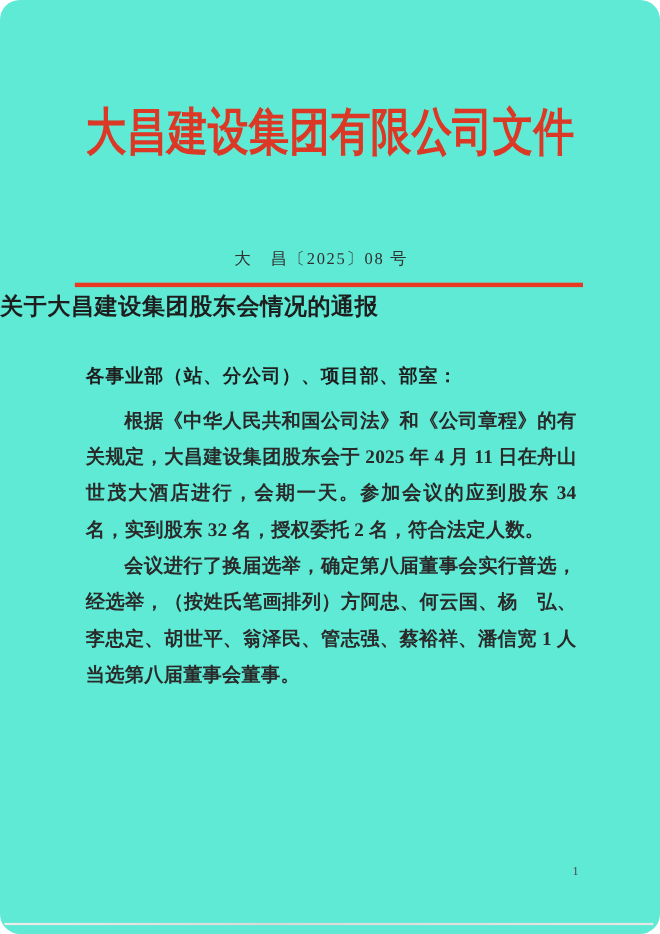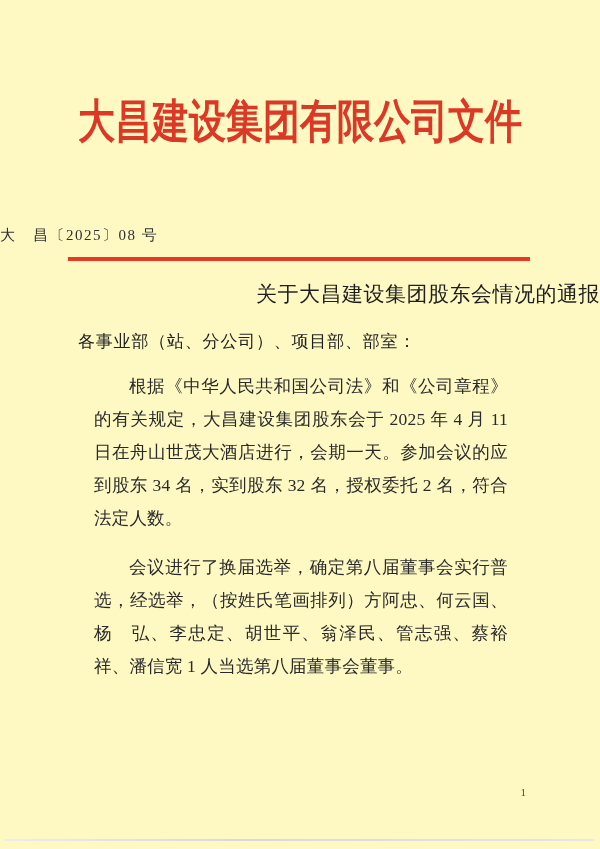--- a/index.html
+++ b/index.html
@@ -4,24 +4,25 @@
 <style>
   html, body {
     margin: 0;
     padding: 0;
     background: #ffffff;
   }
   .page {
     position: relative;
     width: 600px;
     height: 849px;
-    background: #fef9c3;
+    background: #5eead4;
     overflow: hidden;
     font-family: "Liberation Serif", "DejaVu Serif", serif;
     color: #262626;
+    border-radius: 18px;
   }
   .org-title {
     position: absolute;
     top: 94px;
     left: 0;
     width: 600px;
     text-align: center;
     font-size: 37px;
     font-weight: 700;
     color: var(--accent-red, #db3826);
@@ -29,65 +30,67 @@
     white-space: nowrap;
     transform: scaleY(1.25);
     transform-origin: 50% 0;
     letter-spacing: 0px;
   }
   .doc-number {
     position: absolute;
     top: 226px;
     left: 0;
     width: 584px;
+    text-align: center;
     font-size: 15px;
     letter-spacing: 1.5px;
     color: #303030;
   }
   .red-rule {
     position: absolute;
     top: 257px;
     left: 68px;
     width: 462px;
     height: 4px;
     background: var(--rule-red, #e83a22);
   }
   .doc-title {
     position: absolute;
-    top: 280px;
+    top: 264px;
     left: 0;
     width: 600px;
-    text-align: right;
+    text-align: left;
     font-size: 21px;
-    font-weight: 400;
+    font-weight: 700;
     letter-spacing: 0.5px;
     color: #1e1e1e;
   }
   .content {
     position: absolute;
     top: 330px;
     left: 78px;
     width: 446px;
   }
   .addressee {
     margin: 0 0 12px 0;
     font-size: 17px;
-    font-weight: 400;
+    font-weight: 700;
     line-height: 24px;
     letter-spacing: 0.8px;
     color: #1e1e1e;
   }
   .body-paragraph {
-    margin: 16px;
+    margin: 0;
     font-size: 17.5px;
     line-height: 33px;
     text-align: justify;
     text-indent: 2em;
     letter-spacing: 0.2px;
     color: #2a2a2a;
+    font-weight: bold;
   }
   .page-number {
     position: absolute;
     top: 786px;
     left: 0;
     width: 600px;
     box-sizing: border-box;
     padding-right: 74px;
     text-align: right;
     font-size: 11px;

